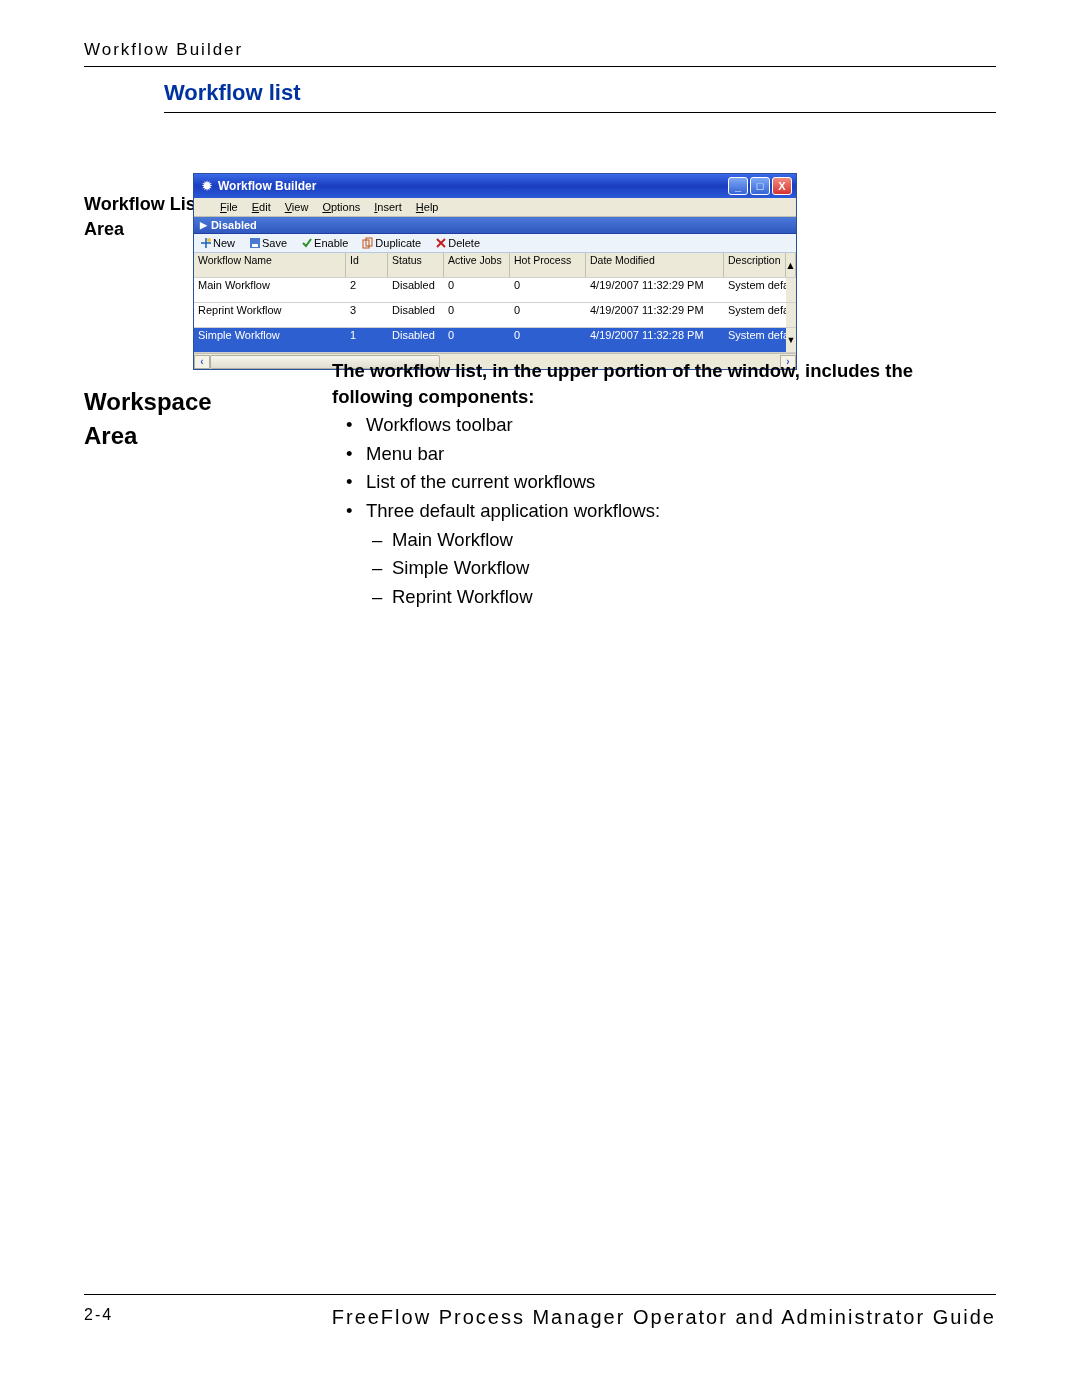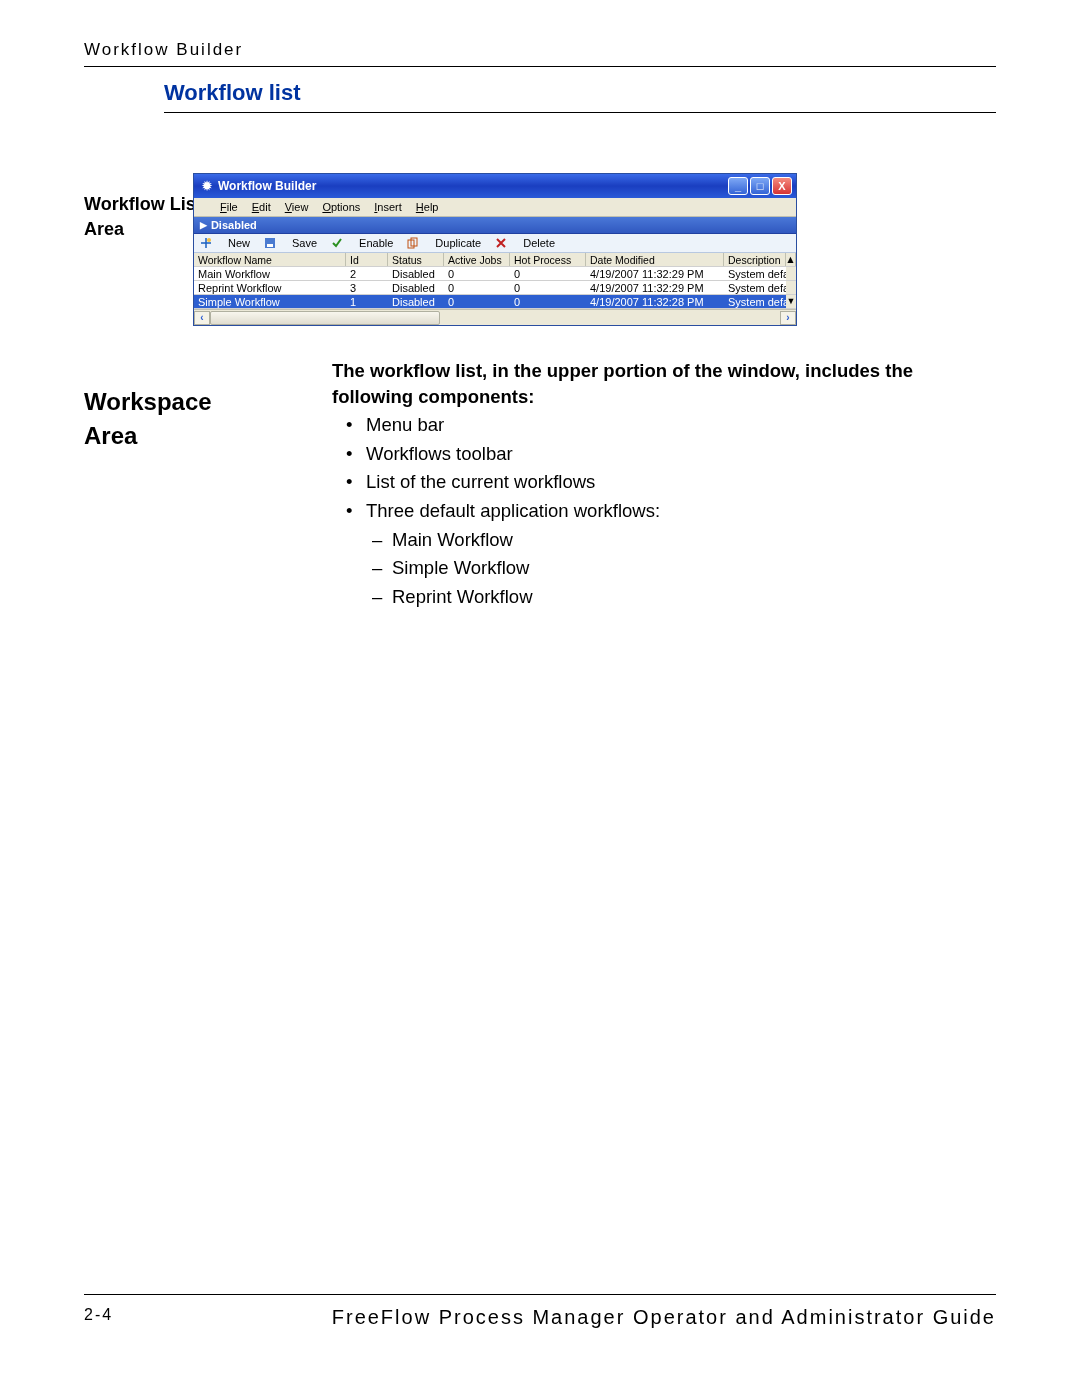--- a/index.html
+++ b/index.html
@@ -109,31 +109,31 @@
   .panel-header .tri { font-size: 9px; }
   .toolbar {
     background: #edf3fa;
     padding: 3px 6px;
     display: flex;
     gap: 14px;
     border-bottom: 1px solid #b8c8e0;
     font-size: 11px;
     align-items: center;
   }
-  .tool-btn { display: flex; align-items: center; gap: 16px; }
+  .tool-btn { display: flex; align-items: center; gap: 1px; }
   .tool-ico { width: 12px; height: 12px; display: inline-block; }
   .grid {
     background: #fff;
   }
   .grid-header, .grid-row {
     display: grid;
     grid-template-columns: 152px 42px 56px 66px 76px 138px 62px 10px;
     font-size: 11px;
     border-bottom: 1px solid #d0d0d0;
-    height: 14px;
+    height: 25px;
     line-height: 15px;
   }
   .grid-header > div {
     background: #ece9d8;
     border-right: 1px solid #c0c0b0;
     padding: 0 4px;
     font-size: 10.5px;
     overflow: hidden;
     white-space: nowrap;
   }
@@ -321,22 +321,22 @@
           <div class="thumb"></div>
         </div>
       <div class="arrow">›</div>
     </div>
   </div>
 </div>
 
 <div class="body-text">The workflow list, in the upper portion of the window, includes the following components:</div>
 
 <ul class="bullet-list">
+  <li>Workflows toolbar</li>
   <li>Menu bar</li>
-  <li>Workflows toolbar</li>
   <li>List of the current workflows</li>
   <li>Three default application workflows:</li>
   <ul class="sub-list">
     <li>Main Workflow</li>
     <li>Simple Workflow</li>
     <li>Reprint Workflow</li>
   </ul>
 </ul>
 
 <div class="footer-line"></div>

